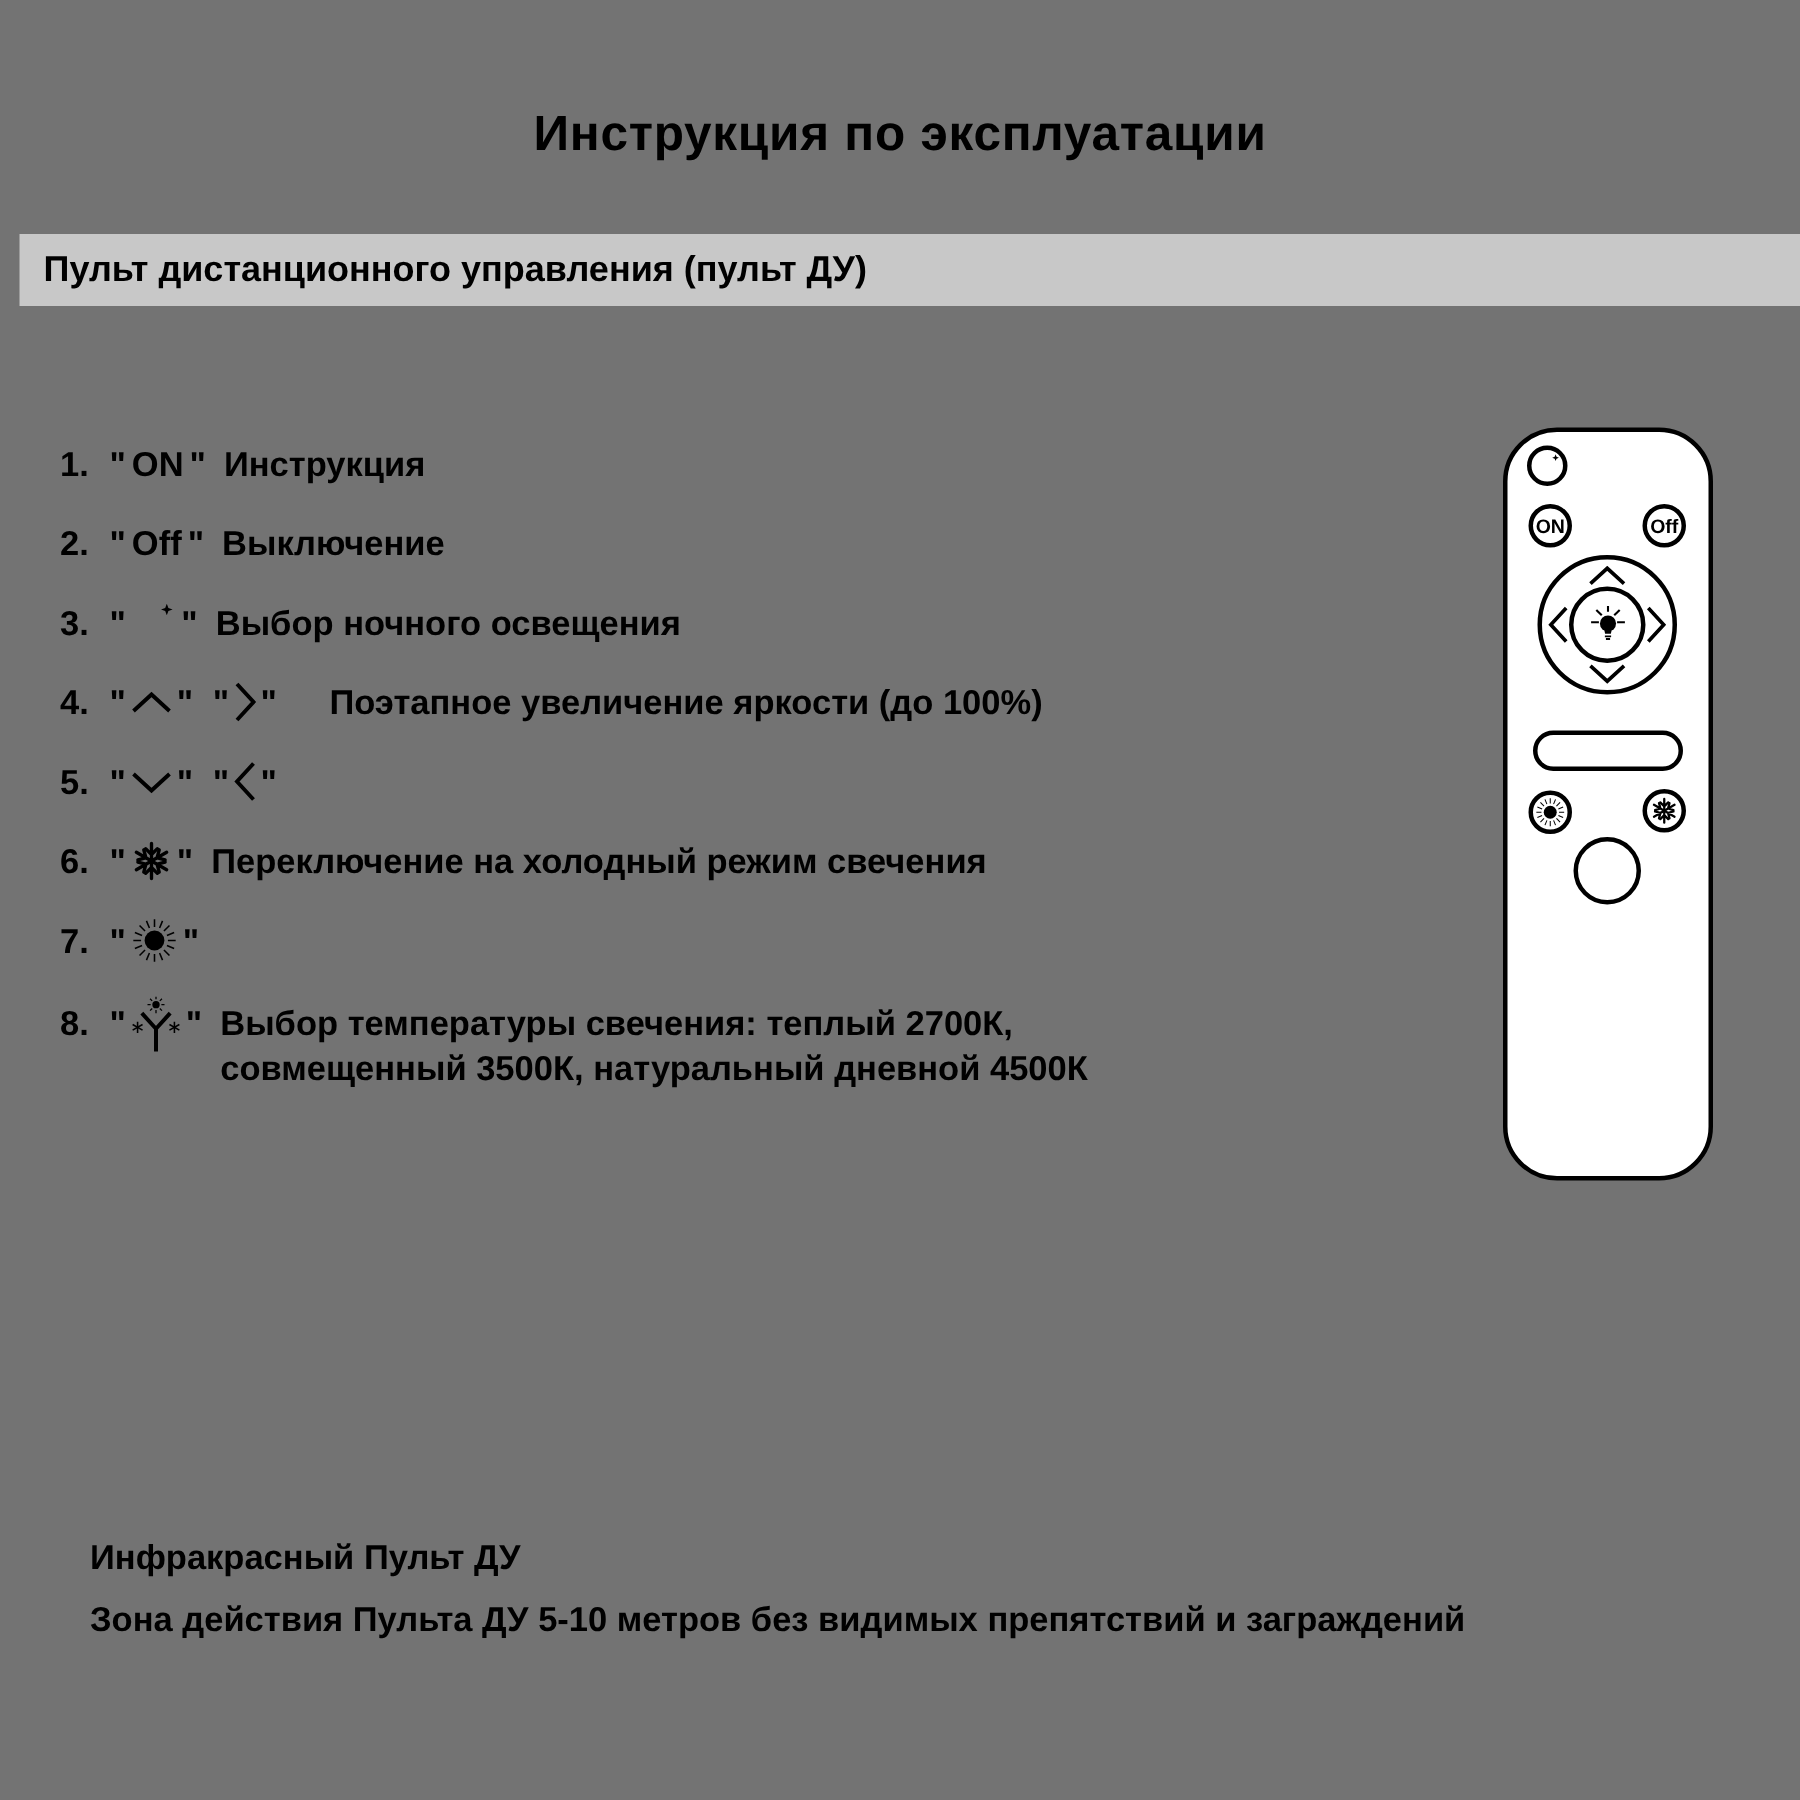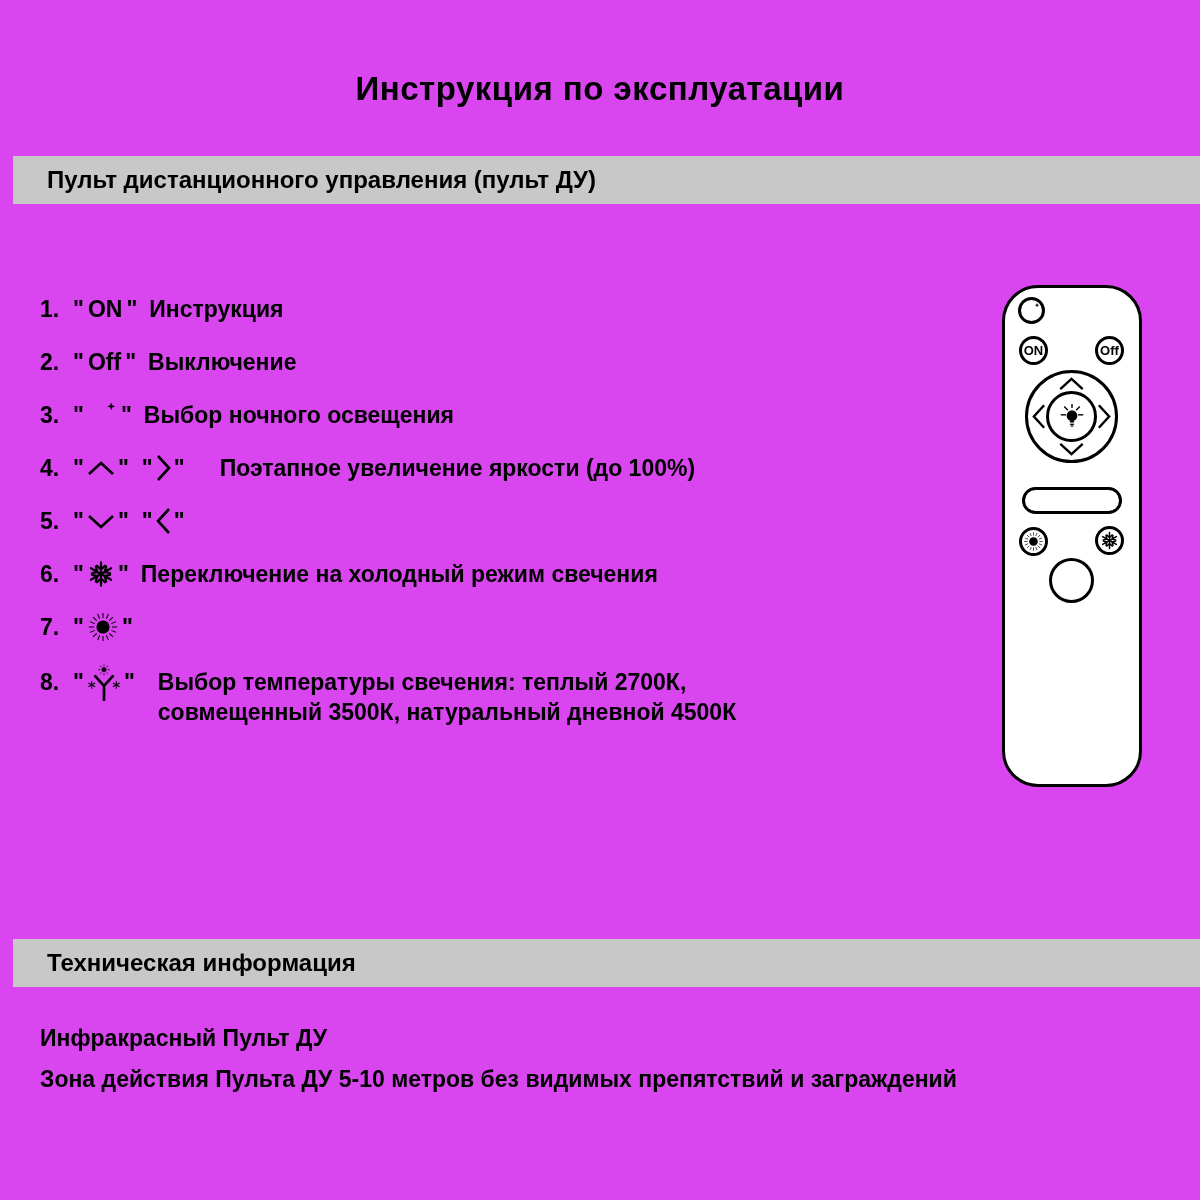--- a/index.html
+++ b/index.html
@@ -1,41 +1,41 @@
 <!DOCTYPE html>
 <html><head>
 <meta charset="utf-8">
 <style>
   * { margin:0; padding:0; box-sizing:border-box; }
   html,body { width:1200px; height:1200px; background:#ffffff; font-family:"Liberation Sans", sans-serif; color:#000; }
-  .page { position:relative; width:1200px; height:1200px; background:#d946ef; overflow:hidden; }
+  .page { position:relative; width:1200px; height:1200px; background:#737373; overflow:hidden; }
 
   .title { position:absolute; top:70px; left:0; width:1200px; text-align:center;
            font-size:33px; font-weight:bold; letter-spacing:0.5px; }
 
   .section-bar { position:absolute; left:13px; right:0; height:48px; background:#c8c8c8;
-                 display:flex; align-items:center; padding-left:34px;
+                 display:flex; align-items:center; padding-left:16px;
                  font-size:24px; font-weight:bold; }
   .bar-remote { top:156px; }
   .bar-tech  { top:939px; }
 
   
   .list { position:absolute; left:40px; top:296px; width:920px; }
   .item { display:flex; align-items:center; height:26px; margin-bottom:27px;
           font-size:23px; font-weight:bold; white-space:nowrap; }
   .item .num { width:30px; flex:0 0 auto; }
   .item .q { margin:0 3px; }
   .item .gap { width:7px; flex:0 0 auto; }
   .item .desc { margin-left:9px; }
   .item .desc-wide { margin-left:32px; }
   .item .key { margin:0 1px; }
   .icon { display:block; flex:0 0 auto; }
   .item-8 { height:auto; align-items:flex-start; margin-bottom:0; }
   .item-8 .num, .item-8 .q { line-height:30px; }
-  .item-8 .desc2 { margin-left:20px; line-height:30px; white-space:normal; }
+  .item-8 .desc2 { margin-left:9px; line-height:30px; white-space:normal; }
   .item-8 .desc2 span { display:block; }
   .item-8 .icon { margin-top:-3px; }
 
   
   .remote { position:absolute; left:1002px; top:285px; width:140px; height:502px;
             border:3px solid #000; border-radius:36px; background:#fff; }
   .rc-btn { position:absolute; border:3px solid #000; border-radius:50%; background:#fff;
             display:flex; align-items:center; justify-content:center; }
   .rc-night { left:13px; top:9px;  width:27px; height:27px; }
   .rc-on    { left:14px; top:48px; width:29px; height:29px; font-size:13px; font-weight:bold; }
@@ -50,21 +50,21 @@
   .pad-left  { position:absolute; left:4px;  top:30px; }
   .pad-right { position:absolute; left:69px; top:30px; }
   .rc-pill  { position:absolute; left:17px; top:199px; width:100px; height:27px;
               border:3px solid #000; border-radius:14px; background:#fff; }
   .rc-warm  { left:14px; top:239px; width:29px; height:29px; }
   .rc-cold  { left:90px; top:238px; width:29px; height:29px; }
   .rc-plain { left:44px; top:270px; width:45px; height:45px; }
 
   
   .tech-lines { position:absolute; left:40px; top:1018px; font-size:23px; font-weight:bold; }
-  .tech-lines div { line-height:41px; }
+  .tech-lines div { line-height:41px;margin-left:20px; }
 
   .defs { position:absolute; width:0; height:0; overflow:hidden; }
 </style>
 </head>
 <body>
 
 <svg class="defs" xmlns="http://www.w3.org/2000/svg" aria-hidden="true">
   <defs>
     <symbol id="sym-moon-star" viewBox="0 0 32 30">
       <path d="M22 2 A13 13 0 1 0 22 28 A9.5 9.5 0 1 1 22 2 Z" fill="#000" stroke="none"></path>
@@ -304,22 +304,19 @@
         </svg>
     </div>
     <div class="rc-btn rc-cold">
       <svg width="19" height="19">
           <use href="#sym-snowflake"></use>
         </svg>
     </div>
     <div class="rc-btn rc-plain"></div>
   </div>
 
-  <div class="section-bar bar-tech">
-    <span>Техническая информация</span>
-  </div>
 
   <div class="tech-lines">
     <div>Инфракрасный Пульт ДУ</div>
     <div>Зона действия Пульта ДУ 5-10 метров без видимых препятствий и заграждений</div>
   </div>
 
 </div>
 
 </body></html>

